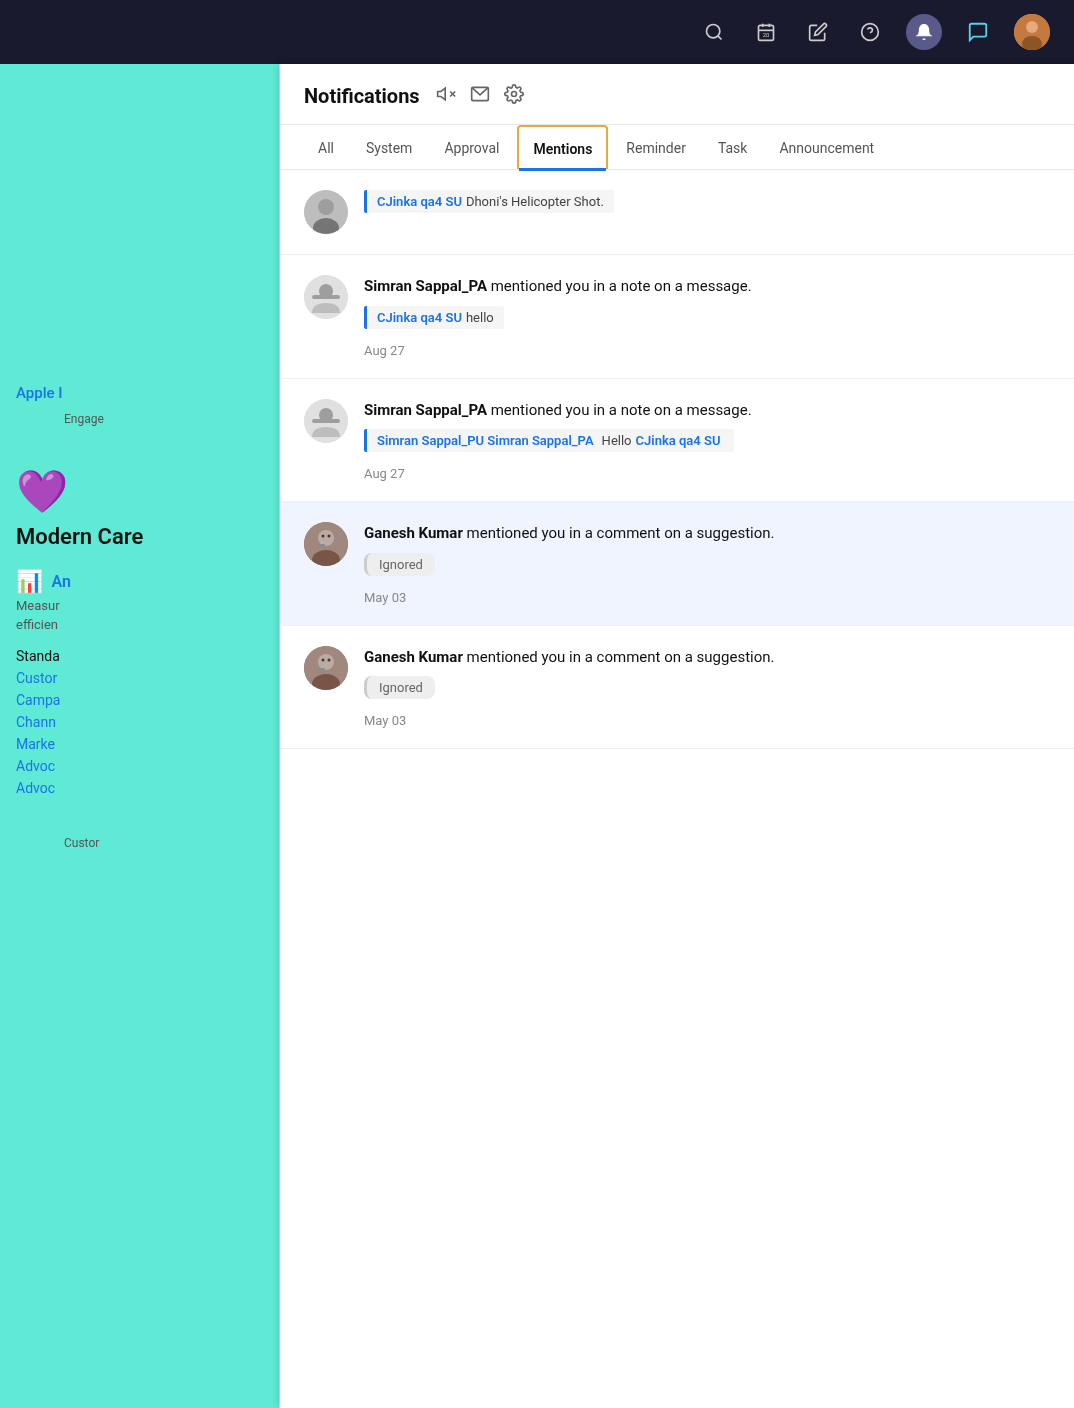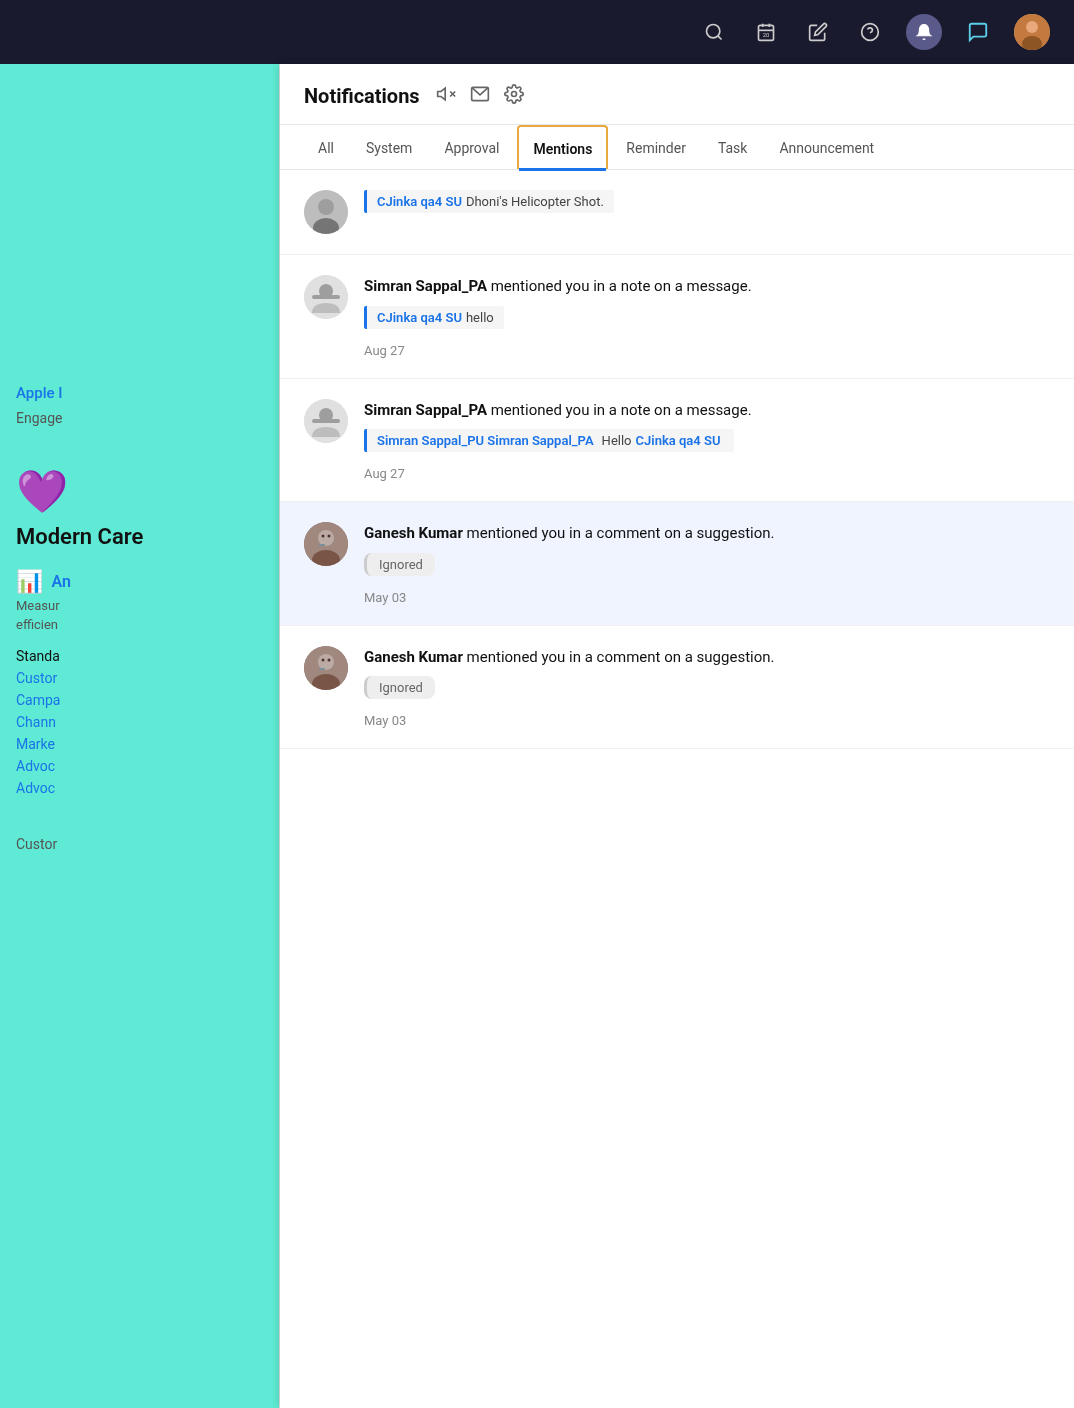--- a/index.html
+++ b/index.html
@@ -74,22 +74,23 @@
     }
     .sidebar-link {
       color: #1a73e8;
       font-size: 15px;
       font-weight: 500;
       margin-bottom: 6px;
       display: block;
     }
     .sidebar-text {
       color: #555;
-      font-size: 14px;
+      font-size: 12px;
       margin-bottom: 16px;
+      margin-left: 48px;
     }
     .modern-care-logo {
       display: flex;
       flex-direction: column;
       align-items: flex-start;
       margin-top: 30px;
       margin-bottom: 20px;
     }
     .modern-care-text {
       font-size: 22px;

